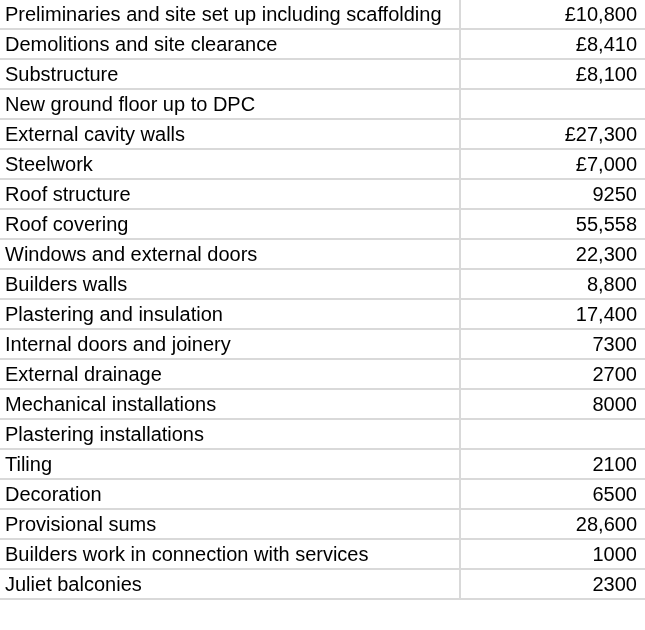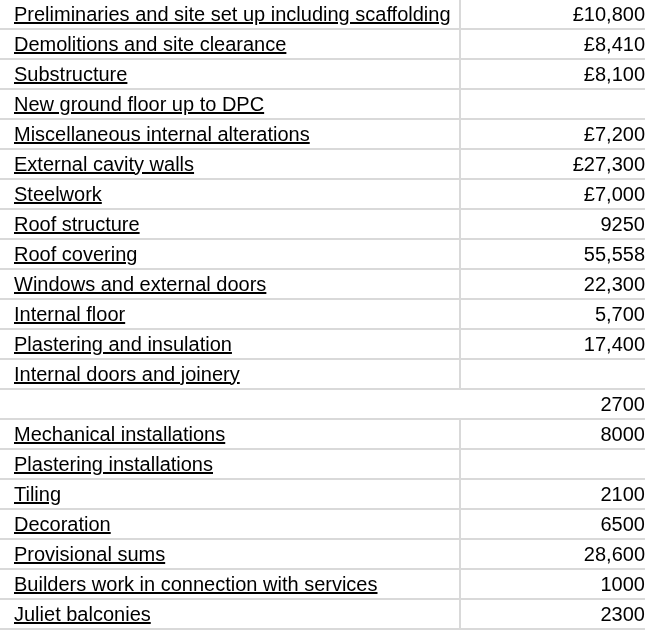--- a/index.html
+++ b/index.html
@@ -26,30 +26,30 @@
     height: 30px;
     box-sizing: border-box;
     border-bottom: 2px solid #d9d9d9;
     background: #ffffff;
   }
   .cell-label {
     flex: 0 0 461px;
     width: 461px;
     box-sizing: border-box;
     border-right: 2px solid #d9d9d9;
-    padding-left: 14px;
+    padding-left: 5px;
     display: flex;
     align-items: center;
     white-space: nowrap;
     overflow: hidden;
-    text-decoration: underline;
   }
   .cell-value {
     flex: 1 1 auto;
     box-sizing: border-box;
+    padding-right: 8px;
     display: flex;
     align-items: center;
     justify-content: flex-end;
     white-space: nowrap;
     overflow: hidden;
   }
 </style>
 </head>
 <body>
 
@@ -63,55 +63,53 @@
       <div class="cell-value">£8,410</div>
     </div>
     <div class="row">
       <div class="cell-label">Substructure</div>
       <div class="cell-value">£8,100</div>
     </div>
     <div class="row">
       <div class="cell-label">New ground floor up to DPC</div>
     </div>
     <div class="row">
-      <div class="cell-label">Miscellaneous internal alterations</div>
-      <div class="cell-value">£7,200</div>
-    </div>
-    <div class="row">
       <div class="cell-label">External cavity walls</div>
       <div class="cell-value">£27,300</div>
     </div>
     <div class="row">
       <div class="cell-label">Steelwork</div>
       <div class="cell-value">£7,000</div>
     </div>
     <div class="row">
       <div class="cell-label">Roof structure</div>
       <div class="cell-value">9250</div>
     </div>
     <div class="row">
       <div class="cell-label">Roof covering</div>
       <div class="cell-value">55,558</div>
     </div>
     <div class="row">
       <div class="cell-label">Windows and external doors</div>
       <div class="cell-value">22,300</div>
     </div>
     <div class="row">
-      <div class="cell-label">Internal floor</div>
-      <div class="cell-value">5,700</div>
+      <div class="cell-label">Builders walls</div>
+      <div class="cell-value">8,800</div>
     </div>
     <div class="row">
       <div class="cell-label">Plastering and insulation</div>
       <div class="cell-value">17,400</div>
     </div>
     <div class="row">
       <div class="cell-label">Internal doors and joinery</div>
+      <div class="cell-value">7300</div>
     </div>
     <div class="row">
+      <div class="cell-label">External drainage</div>
       <div class="cell-value">2700</div>
     </div>
     <div class="row">
       <div class="cell-label">Mechanical installations</div>
       <div class="cell-value">8000</div>
     </div>
     <div class="row">
       <div class="cell-label">Plastering installations</div>
     </div>
     <div class="row">

